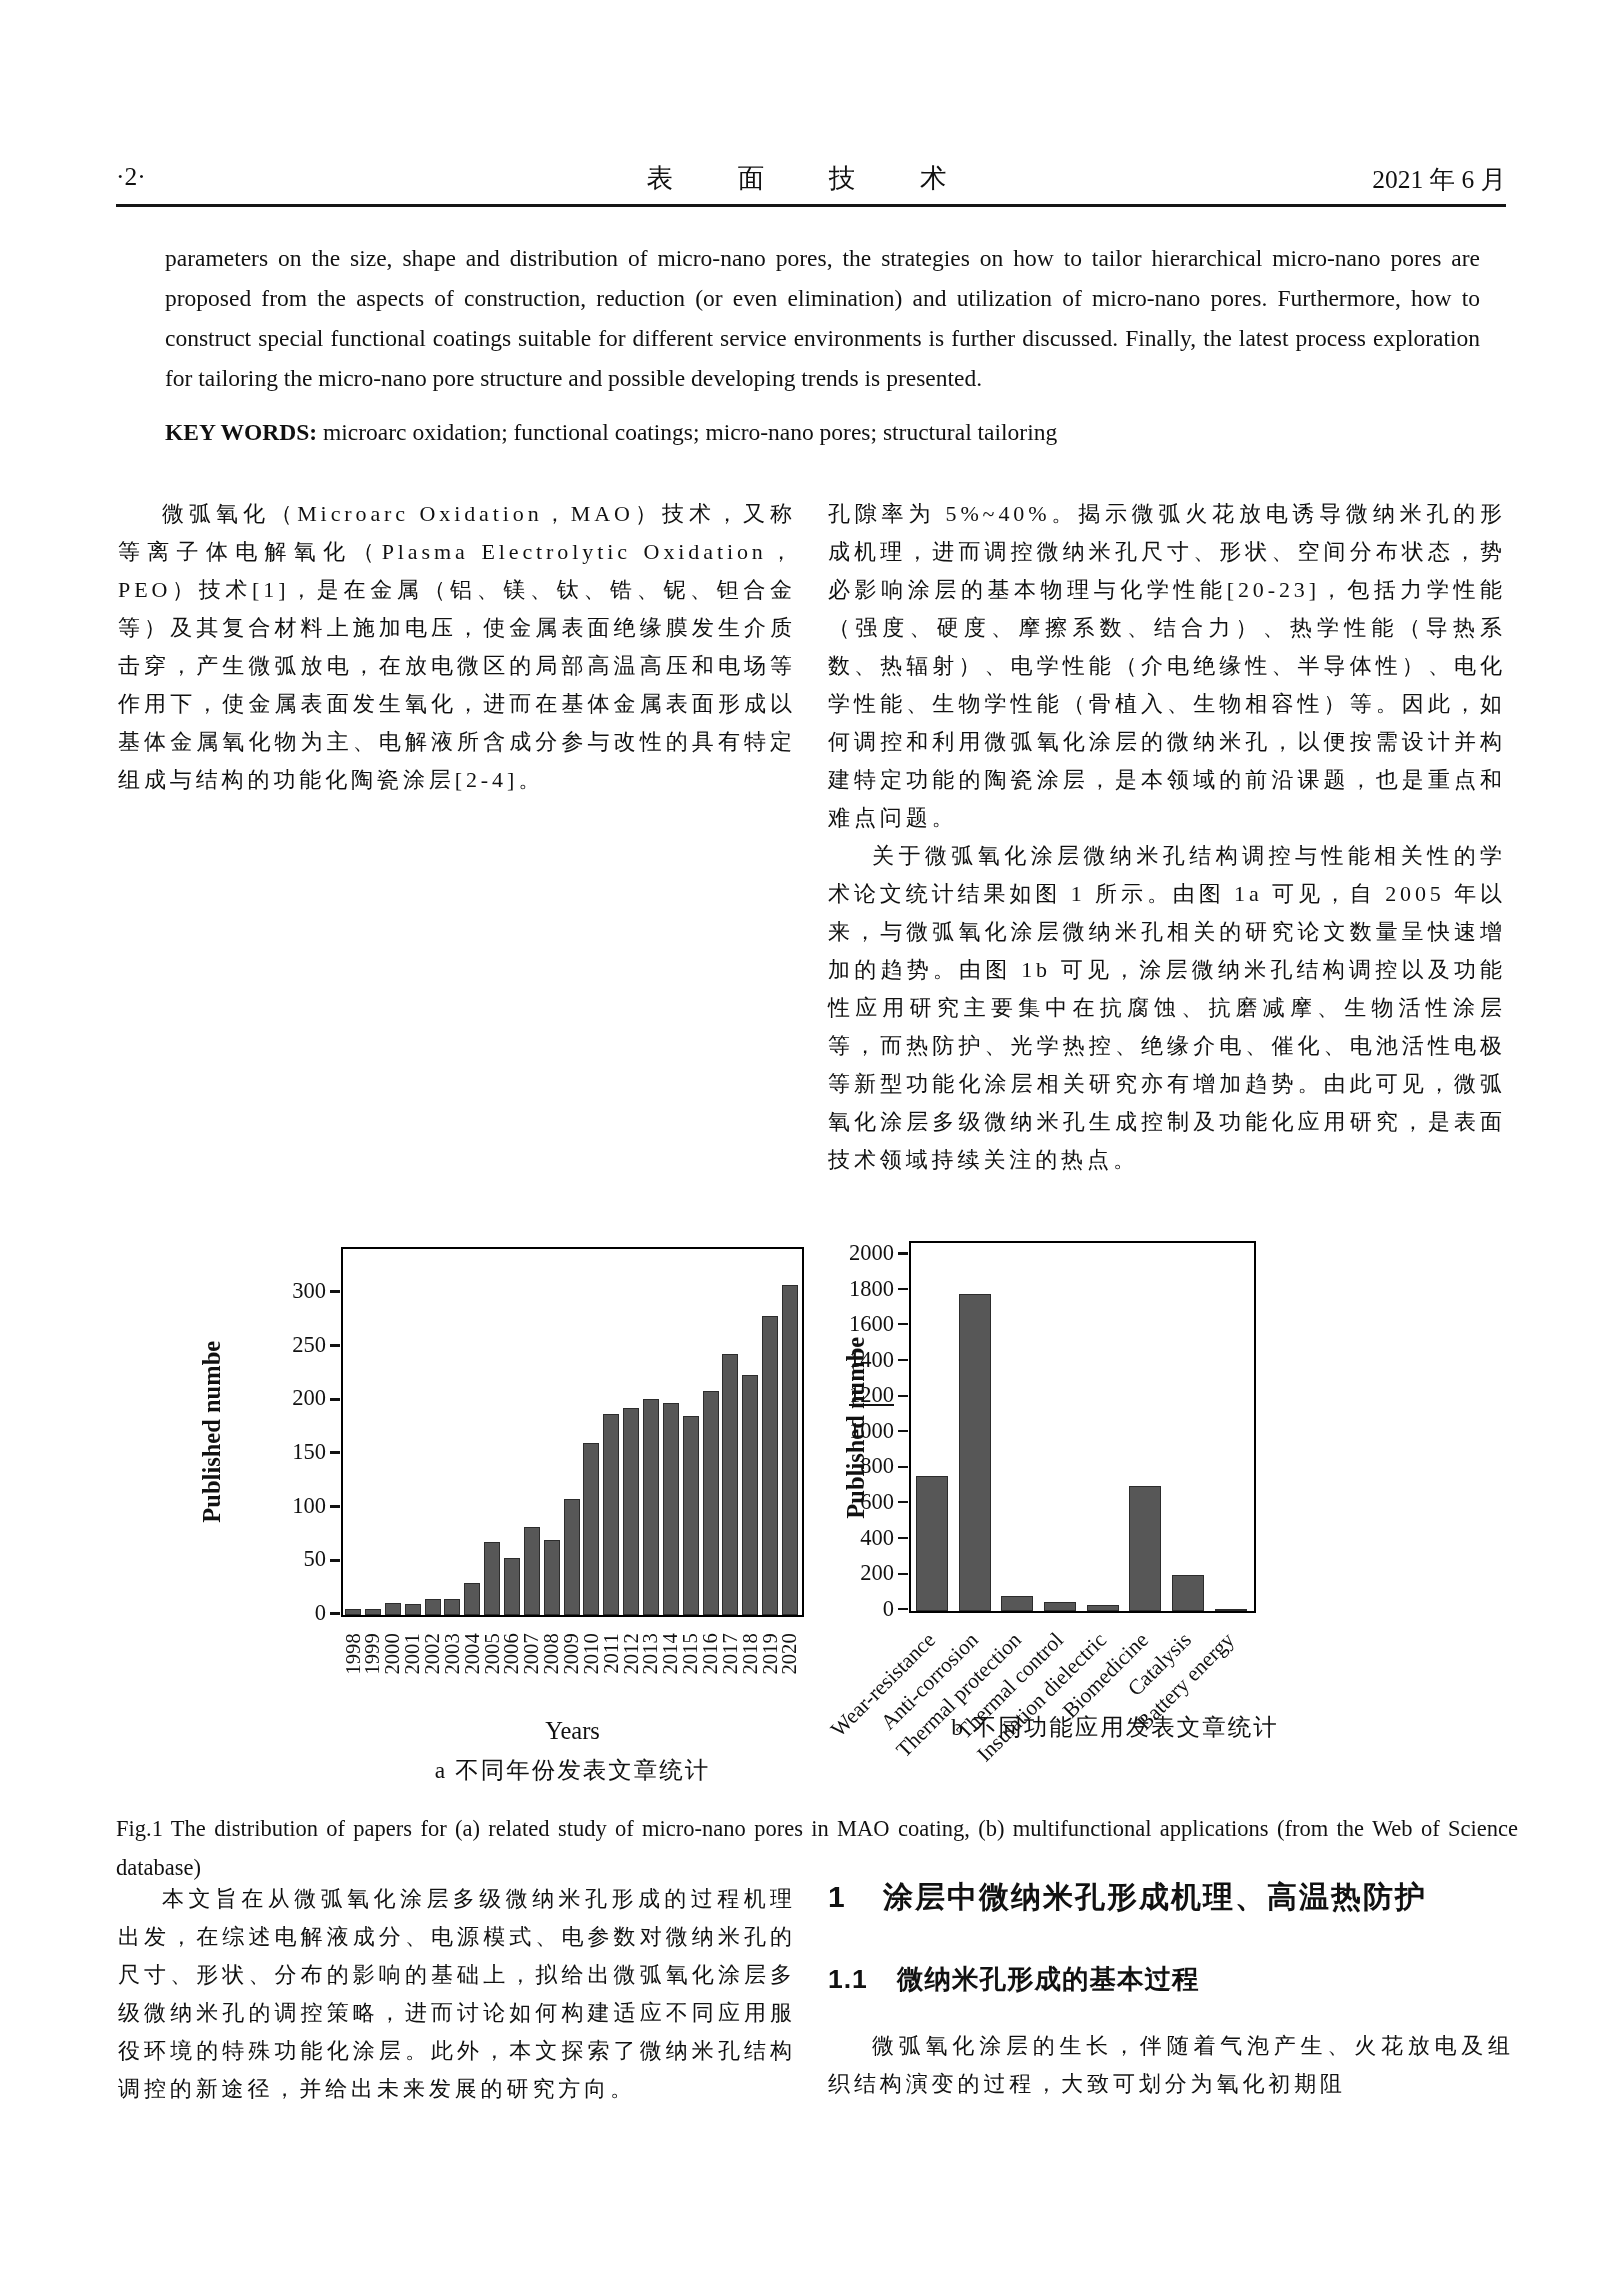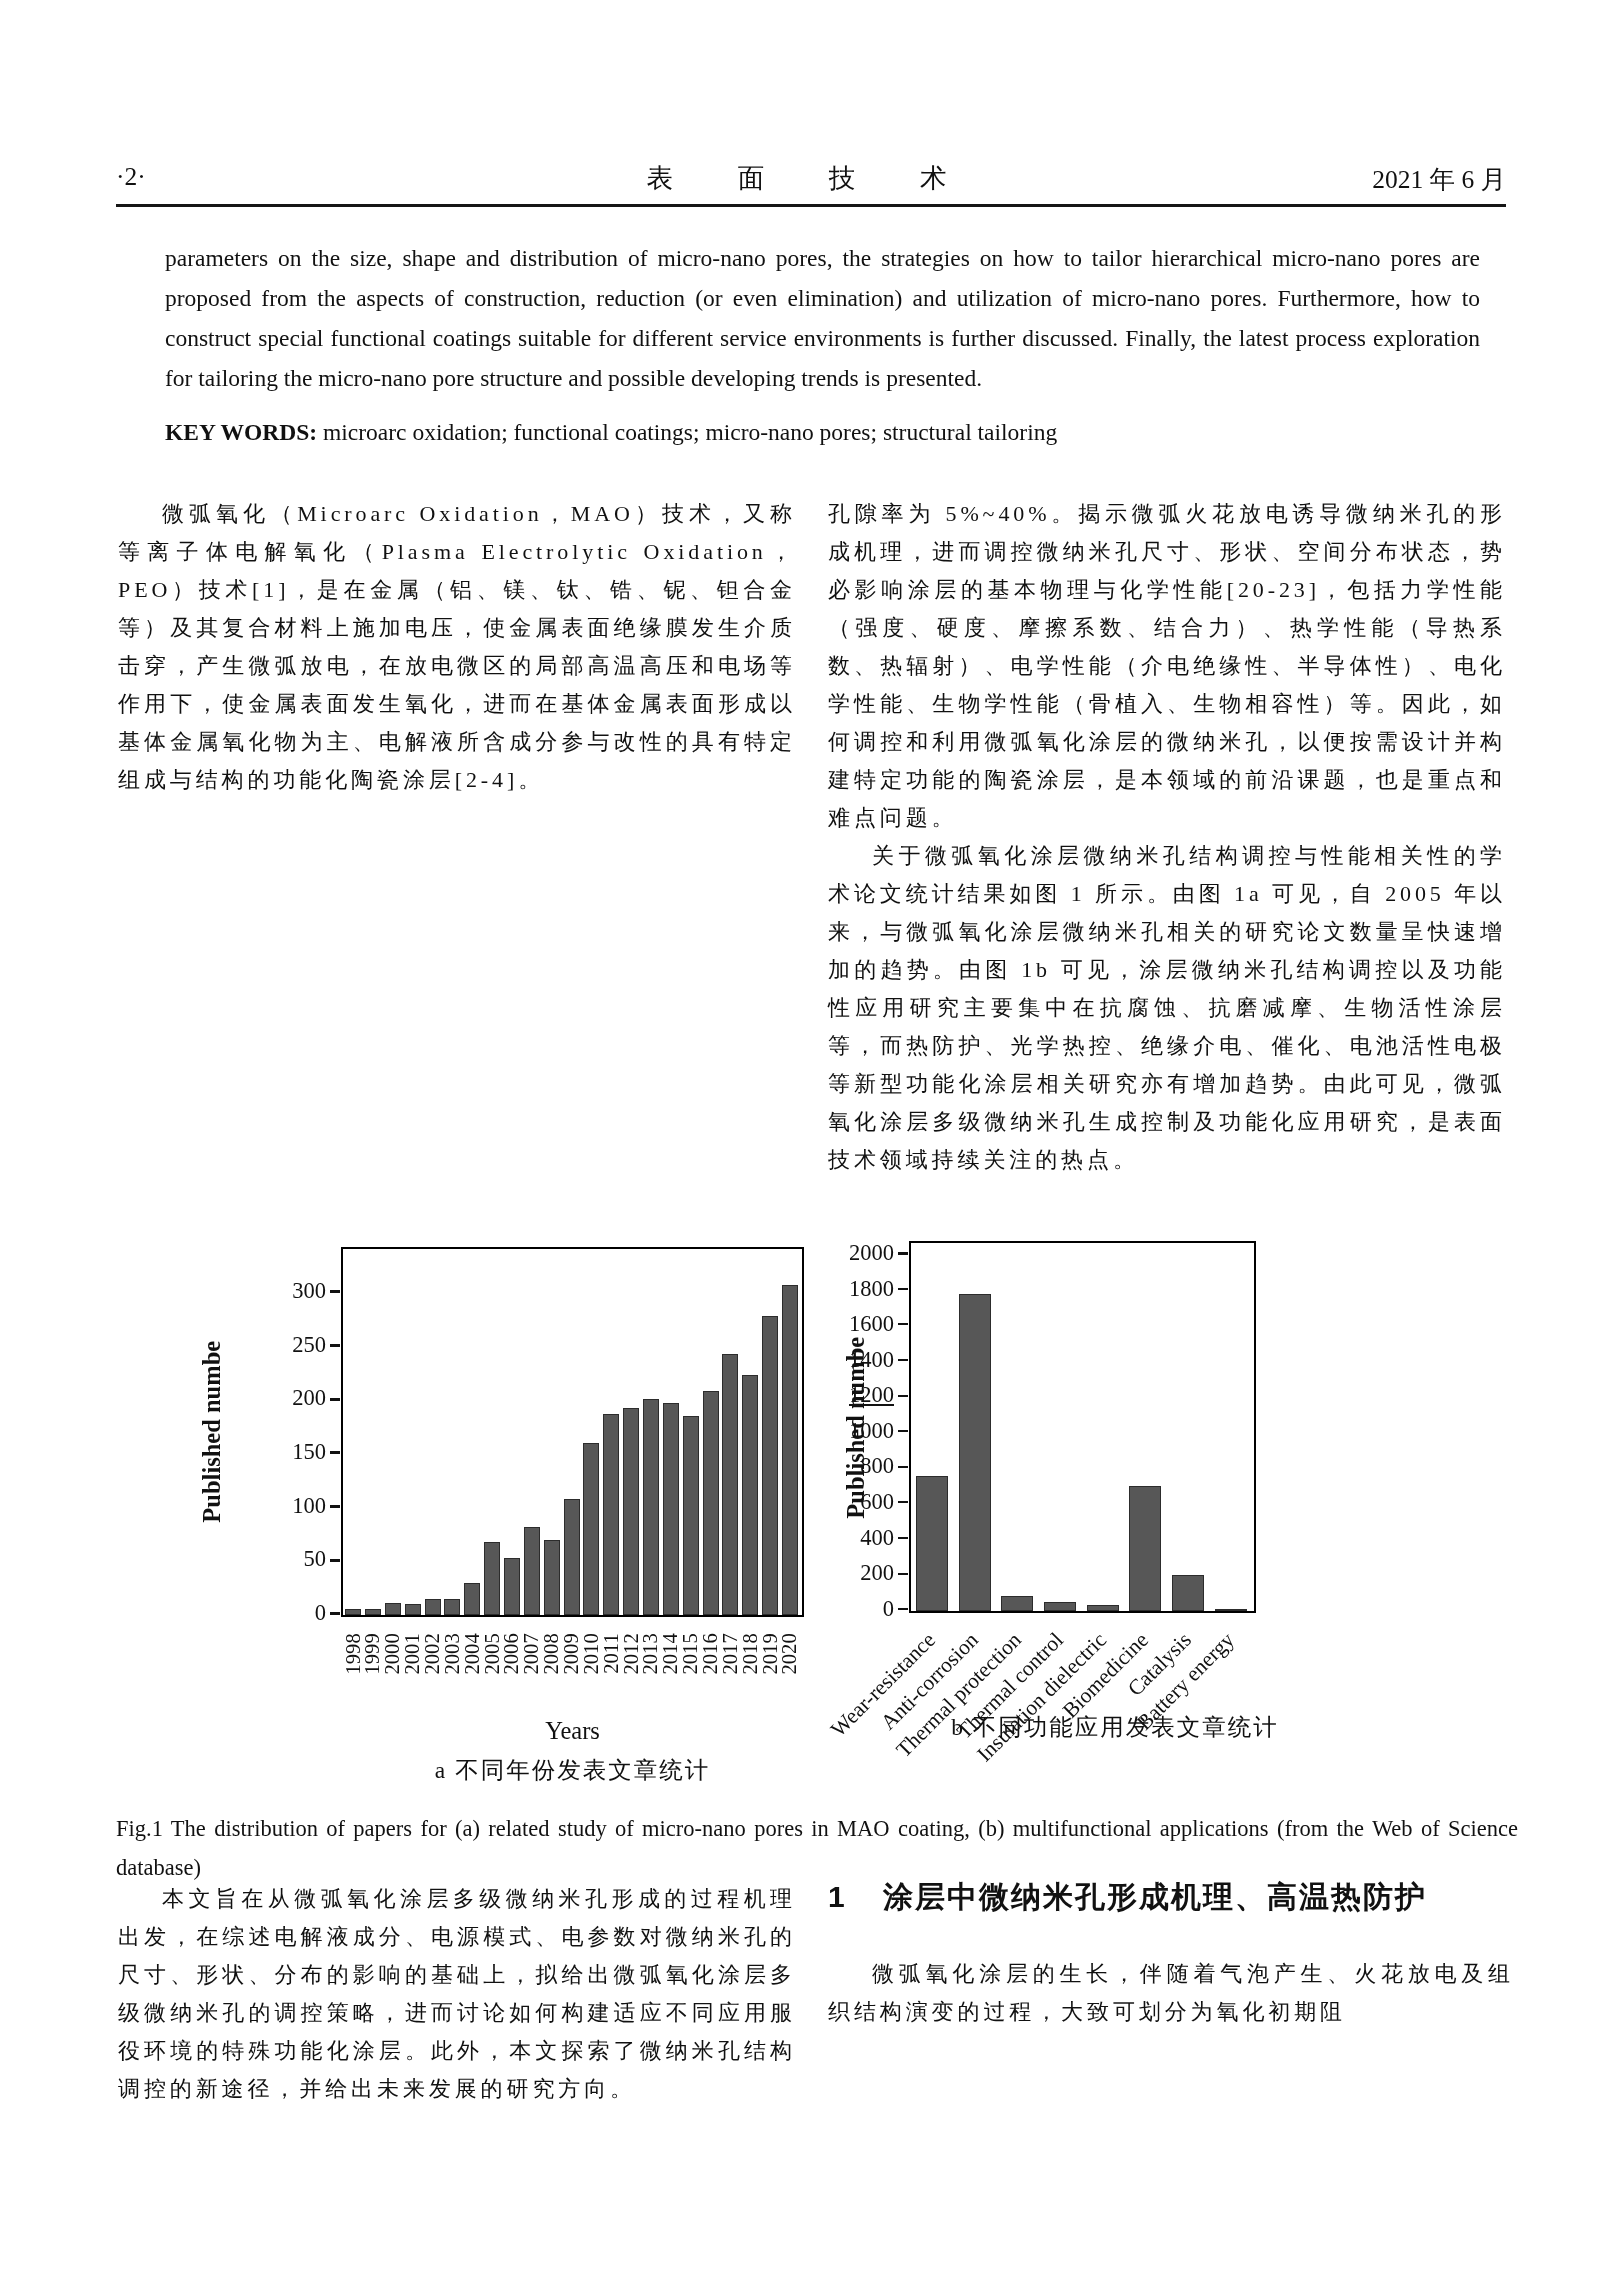--- a/index.html
+++ b/index.html
@@ -199,17 +199,21 @@
   <div class="figcap-en">Fig.1 The distribution of papers for (a) related study of micro-nano pores in MAO coating, (b) multifunctional applications (from the Web of Science database)</div>
 
   <div class="botL">
     <p class="body-par">本文旨在从微弧氧化涂层多级微纳米孔形成的过程机理出发，在综述电解液成分、电源模式、电参数对微纳米孔的尺寸、形状、分布的影响的基础上，拟给出微弧氧化涂层多级微纳米孔的调控策略，进而讨论如何构建适应不同应用服役环境的特殊功能化涂层。此外，本文探索了微纳米孔结构调控的新途径，并给出未来发展的研究方向。</p>
   </div>
   <div class="botR">
     <div class="h2row">
       <span class="no">1</span>
       <span>涂层中微纳米孔形成机理、高温热防护</span>
     </div>
+    <div class="h3row">
+      <span class="no">1.1</span>
+      <span>微纳米孔形成的基本过程</span>
+    </div>
     <p class="body-par">微弧氧化涂层的生长，伴随着气泡产生、火花放电及组织结构演变的过程，大致可划分为氧化初期阻</p>
   </div>
 
 </div>
 
 
 </body></html>

